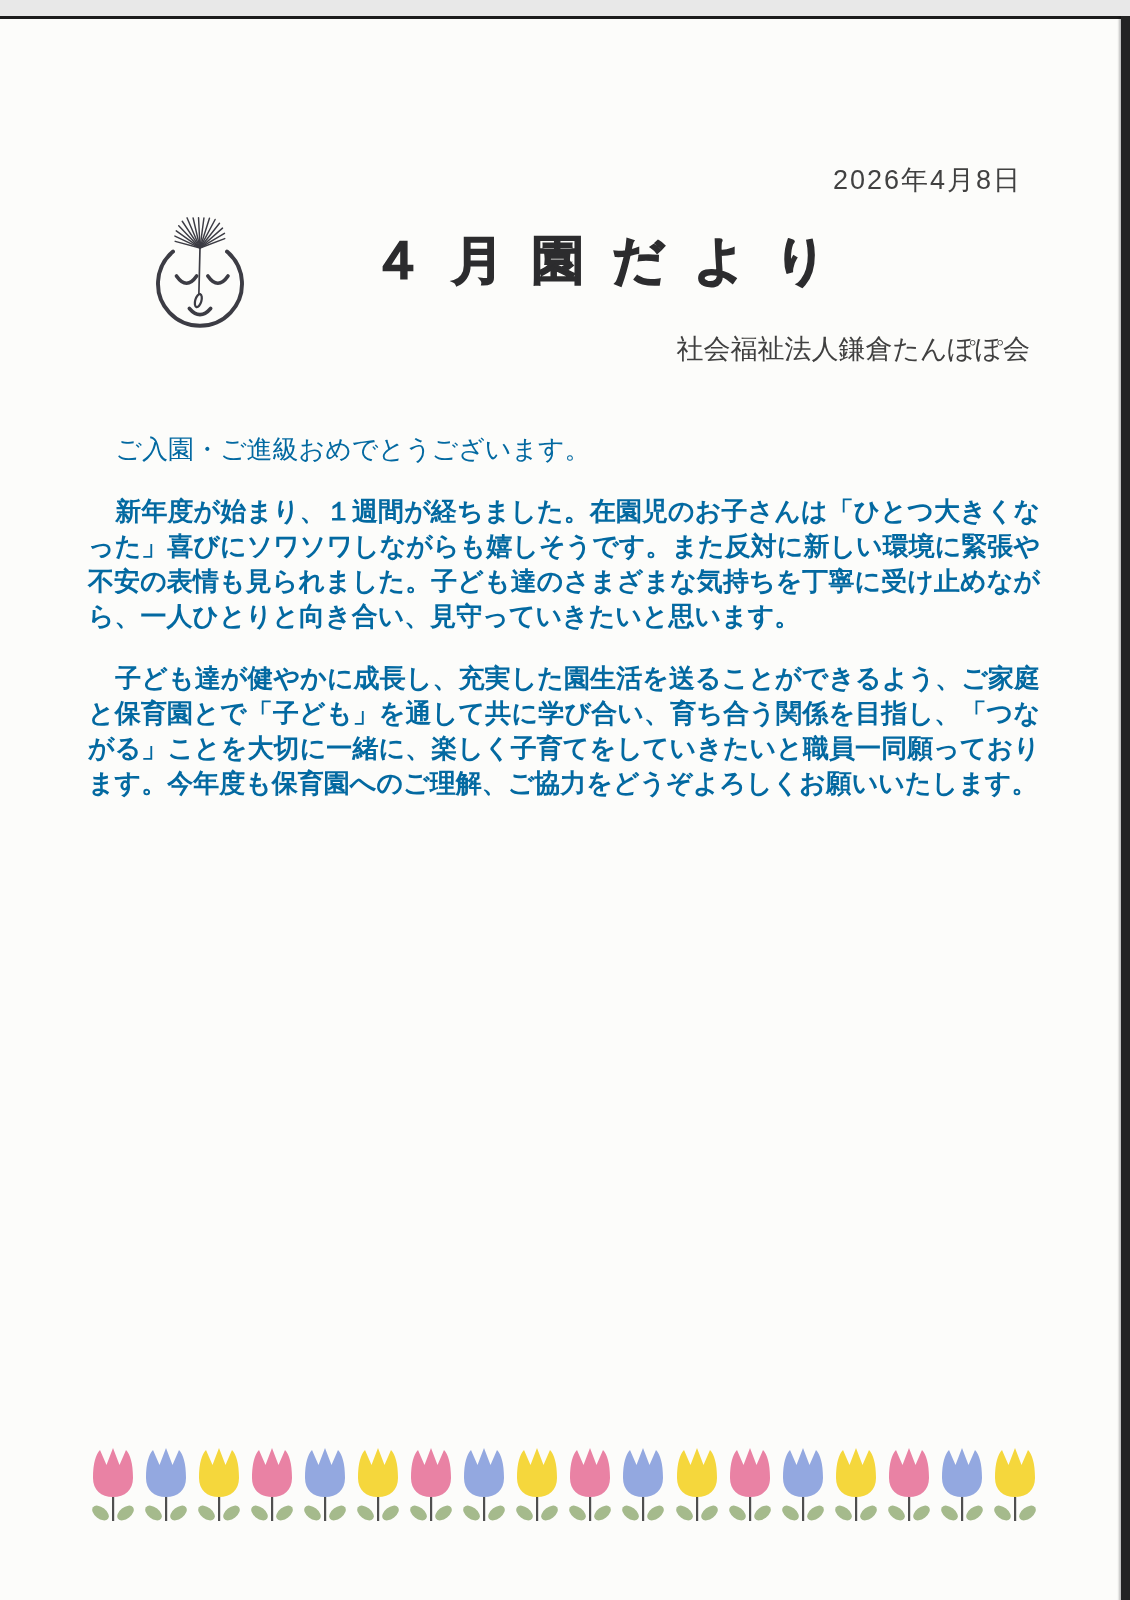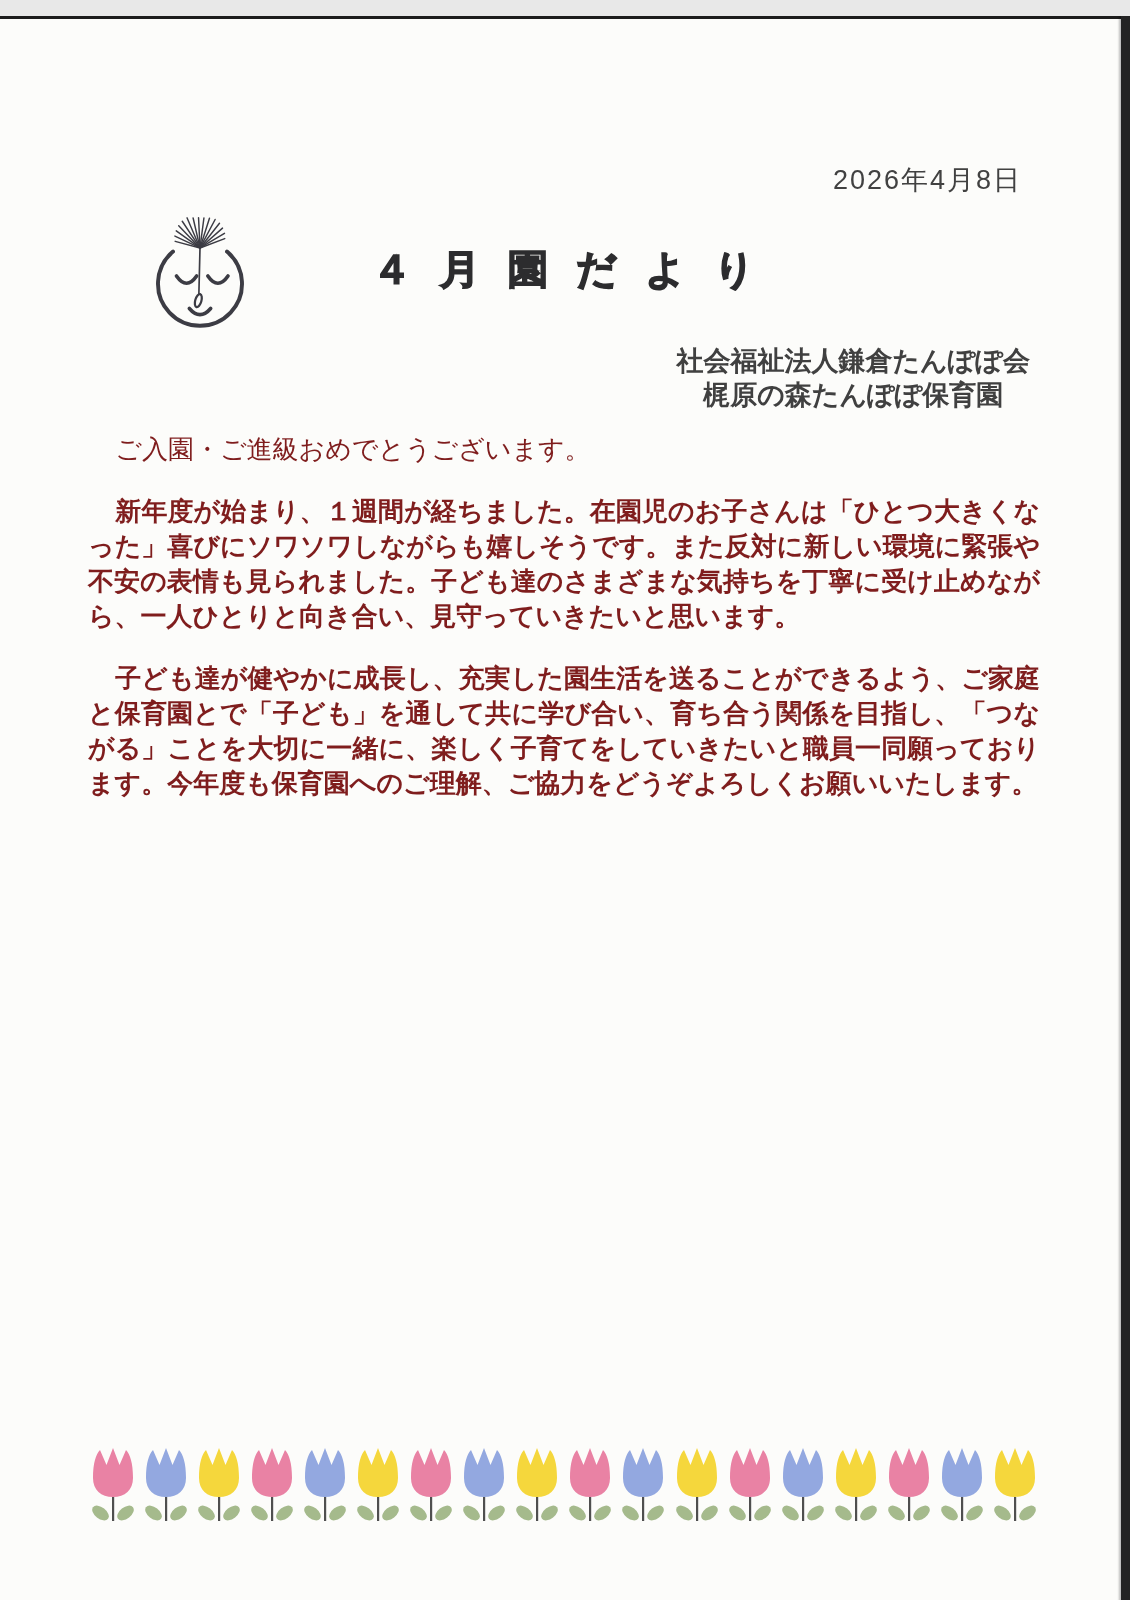--- a/index.html
+++ b/index.html
@@ -44,49 +44,48 @@
     position: absolute;
     left: 144px;
     top: 192px;
     width: 112px;
     height: 132px;
   }
   .logo svg { width: 100%; height: 100%; }
   .title {
     position: absolute;
     left: 372px;
-    top: 226px;
+    top: 210px;
     margin: 0;
-    font-size: 40px;
+    font-size: 52px;
     font-weight: 900;
     letter-spacing: 28px;
     color: #2c2c2e;
     white-space: nowrap;
     -webkit-text-stroke: 1.5px #2c2c2e;
   }
   .org-block {
     position: absolute;
-    top: 328px;
+    top: 316px;
     right: 100px;
-    text-align: center;
+    text-align: left;
     font-size: 27px;
     line-height: 34px;
     color: #404040;
     white-space: nowrap;
-    font-weight: bold;
   }
   .body-text {
     position: absolute;
     left: 88px;
     top: 416px;
     width: 952px;
     font-size: 26px;
     line-height: 35px;
     text-align: justify;
-    color: #7f1d1d;
+    color: #0369a1;
   }
   .para {
     margin: 0;
     text-indent: 1.05em;
   }
   .para.gap { margin-top: 27px; font-weight: bold; }
   .tulip-border {
     position: absolute;
     left: 90px;
     top: 1430px;
@@ -138,21 +137,20 @@
           <path d="M100 56 L143.7 29.8"></path>
           <path d="M100 56 L144.2 39.3"></path>
       </g>
     </svg>
   </div>
 
   <h1 class="title">４月園だより</h1>
 
   <div class="org-block">
     <div>社会福祉法人鎌倉たんぽぽ会</div>
-    <div>梶原の森たんぽぽ保育園</div>
   </div>
 
   <div class="body-text">
       <p class="para">ご入園・ご進級おめでとうございます。</p>
       <p class="para gap">新年度が始まり、１週間が経ちました。在園児のお子さんは「ひとつ大きくなった」喜びにソワソワしながらも嬉しそうです。また反対に新しい環境に緊張や不安の表情も見られました。子ども達のさまざまな気持ちを丁寧に受け止めながら、一人ひとりと向き合い、見守っていきたいと思います。</p>
       <p class="para gap">子ども達が健やかに成長し、充実した園生活を送ることができるよう、ご家庭と保育園とで「子ども」を通して共に学び合い、育ち合う関係を目指し、「つながる」ことを大切に一緒に、楽しく子育てをしていきたいと職員一同願っております。今年度も保育園へのご理解、ご協力をどうぞよろしくお願いいたします。</p>
     </div>
 
   <div class="tulip-border">
       <div class="tulip">

